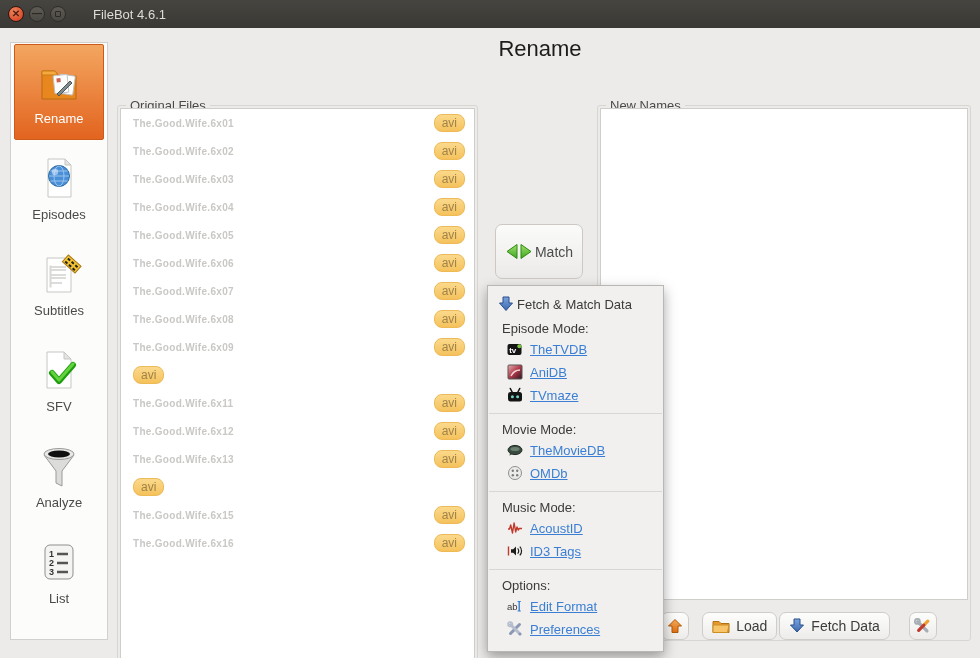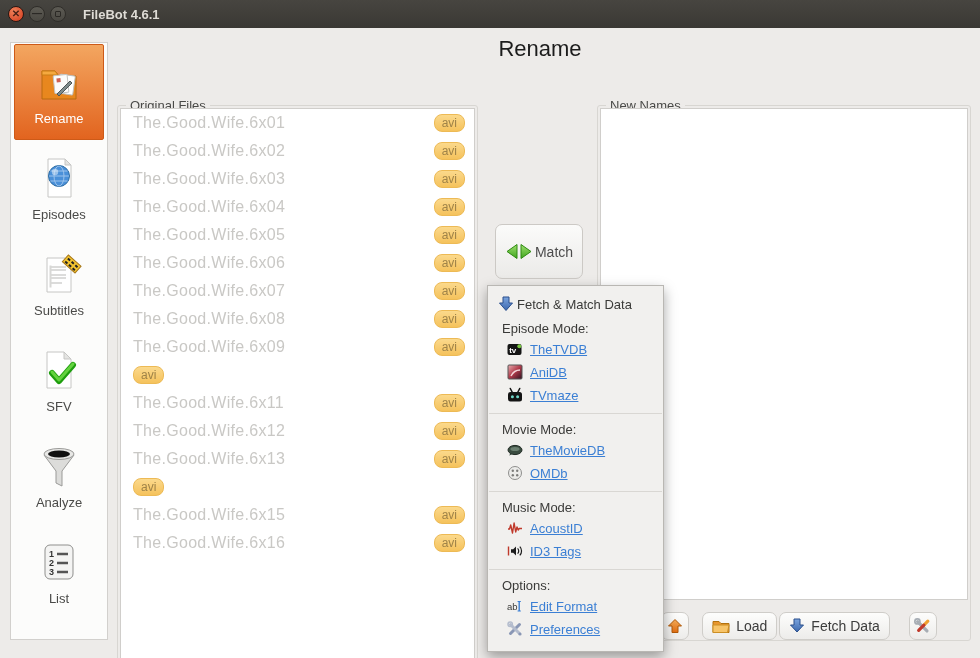--- a/index.html
+++ b/index.html
@@ -23,21 +23,21 @@
   .winbtn.close {
     margin-left:8px;
     background:radial-gradient(circle at 35% 30%, #f0825a, #da4c2c 75%);
     border:1px solid #2a1712; color:#4a2015;
   }
   .winbtn.minmax {
     background:linear-gradient(#5d5b54,#4a4842);
     border:1px solid #2f2d29; color:#2b2925;
   }
   .maxglyph { width:6px; height:6px; border:1.5px solid #2b2925; border-radius:1px; }
-  .titlebar-text { color:#dfdcd6; font-weight:bold; font-size:13px; margin-left:17px; }
+  .titlebar-text { color:#dfdcd6; font-weight:normal; font-size:13px; margin-left:27px; }
 
   
   .sidebar {
     position:absolute; left:10px; top:42px; width:98px; height:598px;
     background:#fcfcfb; border:1px solid #d2d0cd;
     display:flex; flex-direction:column; align-items:center; padding-top:1px;
   }
   .side-item {
     width:90px; height:96px; display:flex; flex-direction:column;
     align-items:center; justify-content:center; gap:5px;
@@ -61,21 +61,21 @@
   }
   .group-label {
     position:absolute; top:-9px; left:8px; background:#edebe9;
     padding:0 4px; font-size:13px; color:#4a4a48; line-height:17px;
   }
   .list {
     position:absolute; left:2px; right:2px; top:2px; bottom:40px;
     background:#ffffff; border:1px solid #d0cecb; overflow:hidden;
   }
   .file-row { display:flex; align-items:center; height:28px; padding:0 9px 0 12px; }
-  .file-name { flex:1; font-size:16px; color:#c9c8c5; letter-spacing:0.3px; }
+  .file-name { flex:1; font-size:10px; color:#c9c8c5; letter-spacing:0.3px;font-weight:bold; }
   .ext-badge {
     background:linear-gradient(#fbd98c,#f5c25c); border:1px solid #edba55;
     color:#9f8348; border-radius:8px; font-size:12px; padding:1px 7px;
   }
   .panel-toolbar {
     position:absolute; left:0; right:0; bottom:0; height:40px;
     display:flex; align-items:flex-end; justify-content:center;
   }
   .tbtn {
     height:28px; min-width:28px; border-radius:7px;

